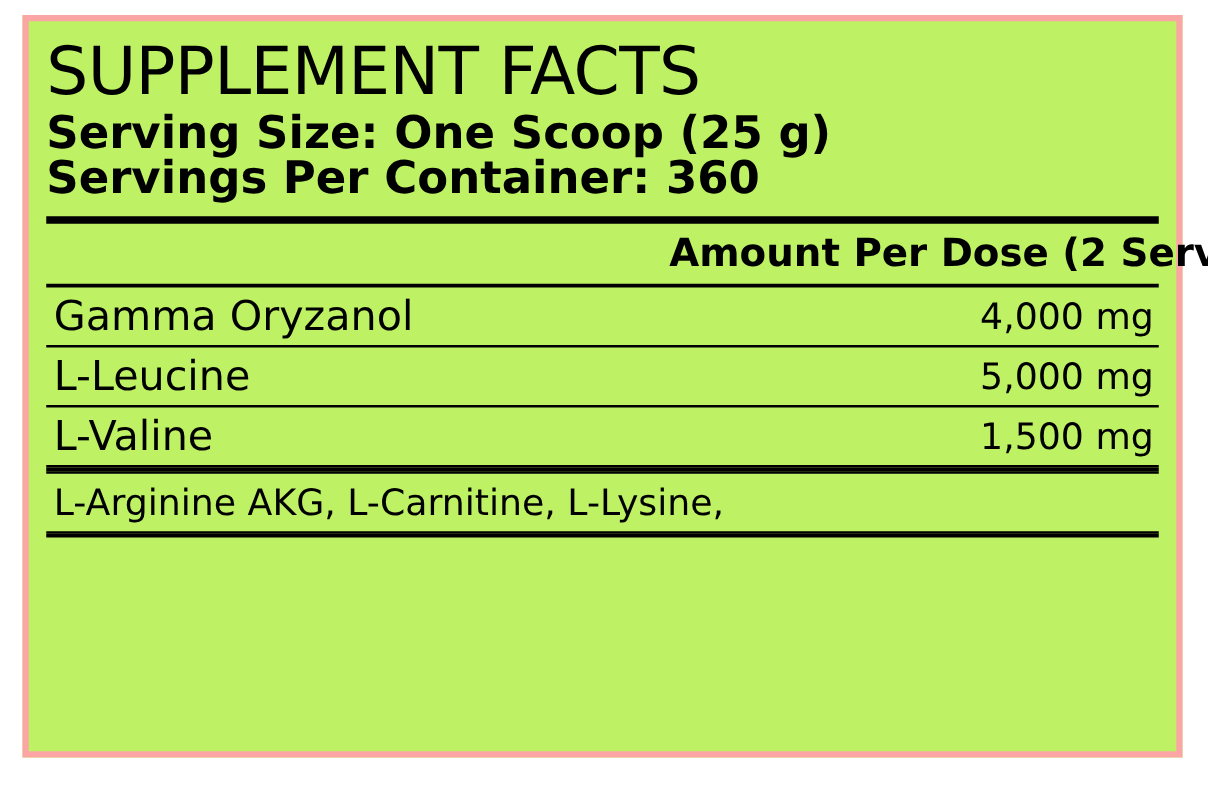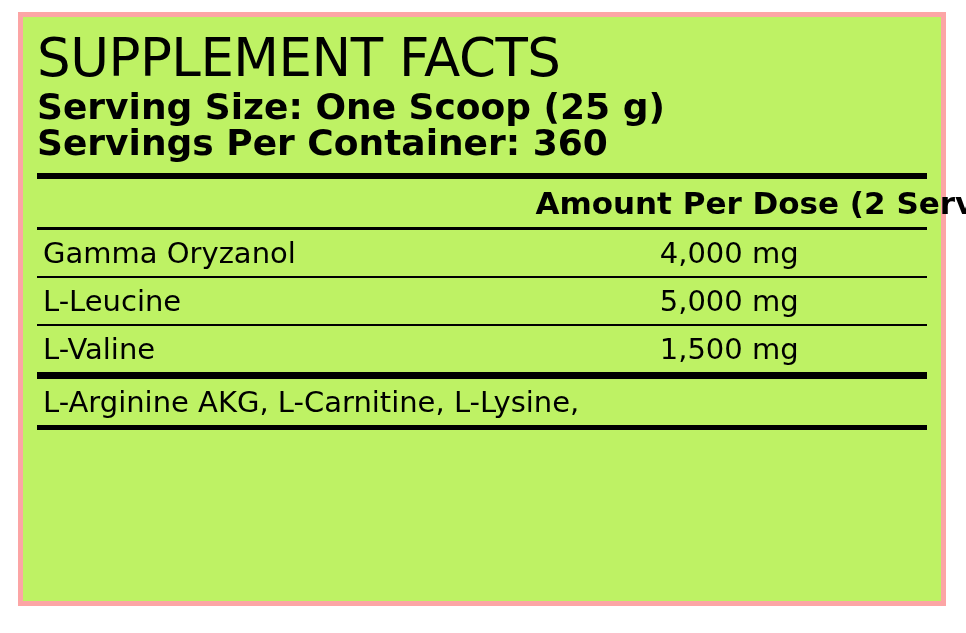--- a/index.html
+++ b/index.html
@@ -53,34 +53,34 @@
   table.facts {
     width: 100%;
     border-collapse: collapse;
     table-layout: fixed;
   }
   table.facts td {
     padding: 0;
     vertical-align: bottom;
   }
   .row-label {
-    font-size: 29px;
+    font-size: 33px;
     line-height: 46px;
     font-weight: 400;
     padding-left: 6px !important;
     white-space: nowrap;
   }
   .row-label.bold {
     font-weight: 700;
   }
   .row-amount {
     font-size: 29px;
     line-height: 46px;
     font-weight: 400;
-    text-align: center;
+    text-align: right;
     padding-right: 4px !important;
     white-space: nowrap;
   }
   .header-amount {
     font-size: 31px;
     line-height: 48px;
     font-weight: 600;
     text-align: right;
     padding-right: 4px !important;
     white-space: nowrap;

